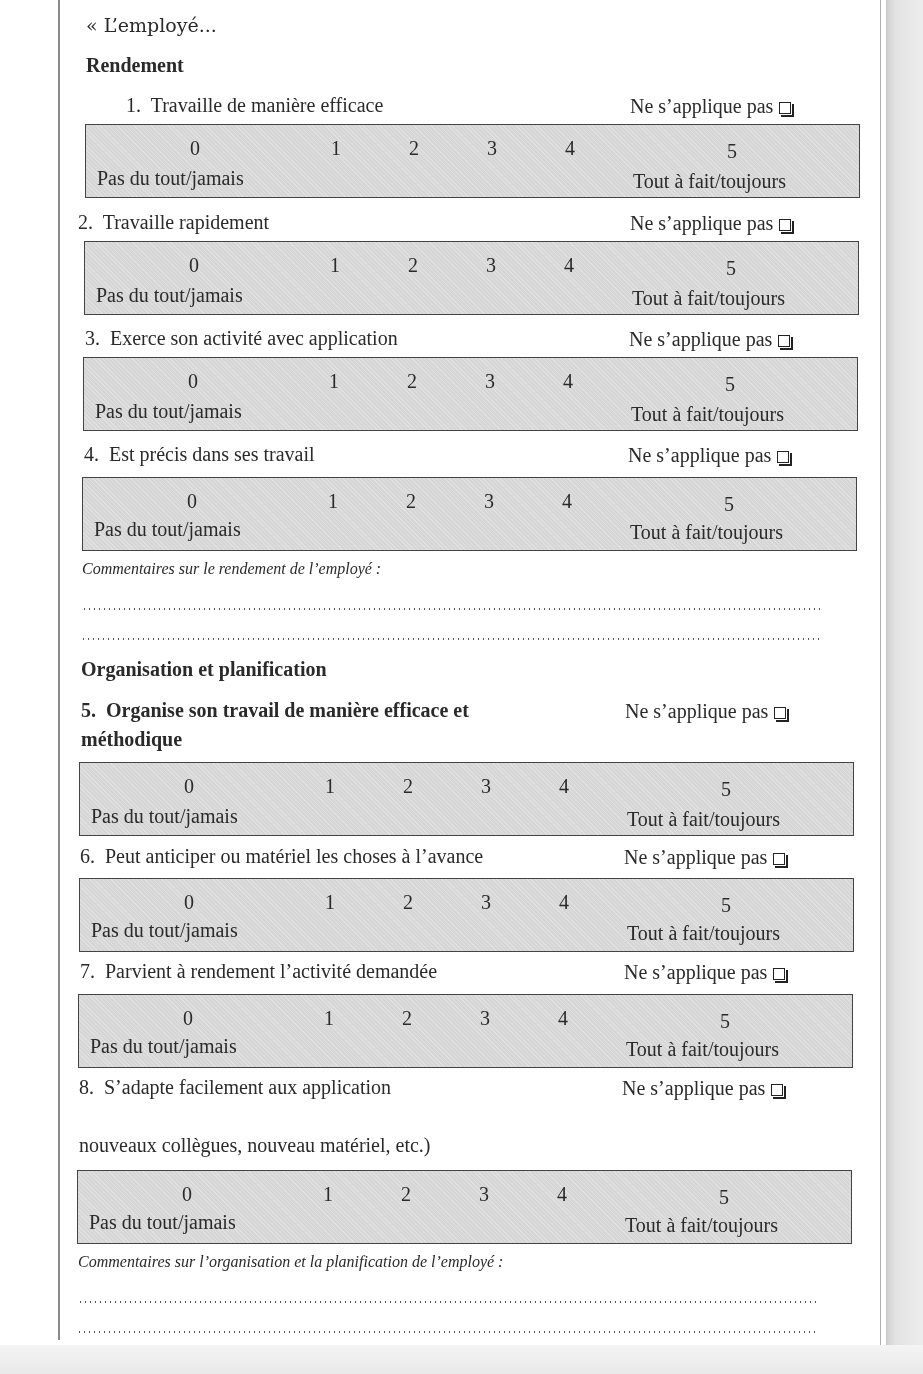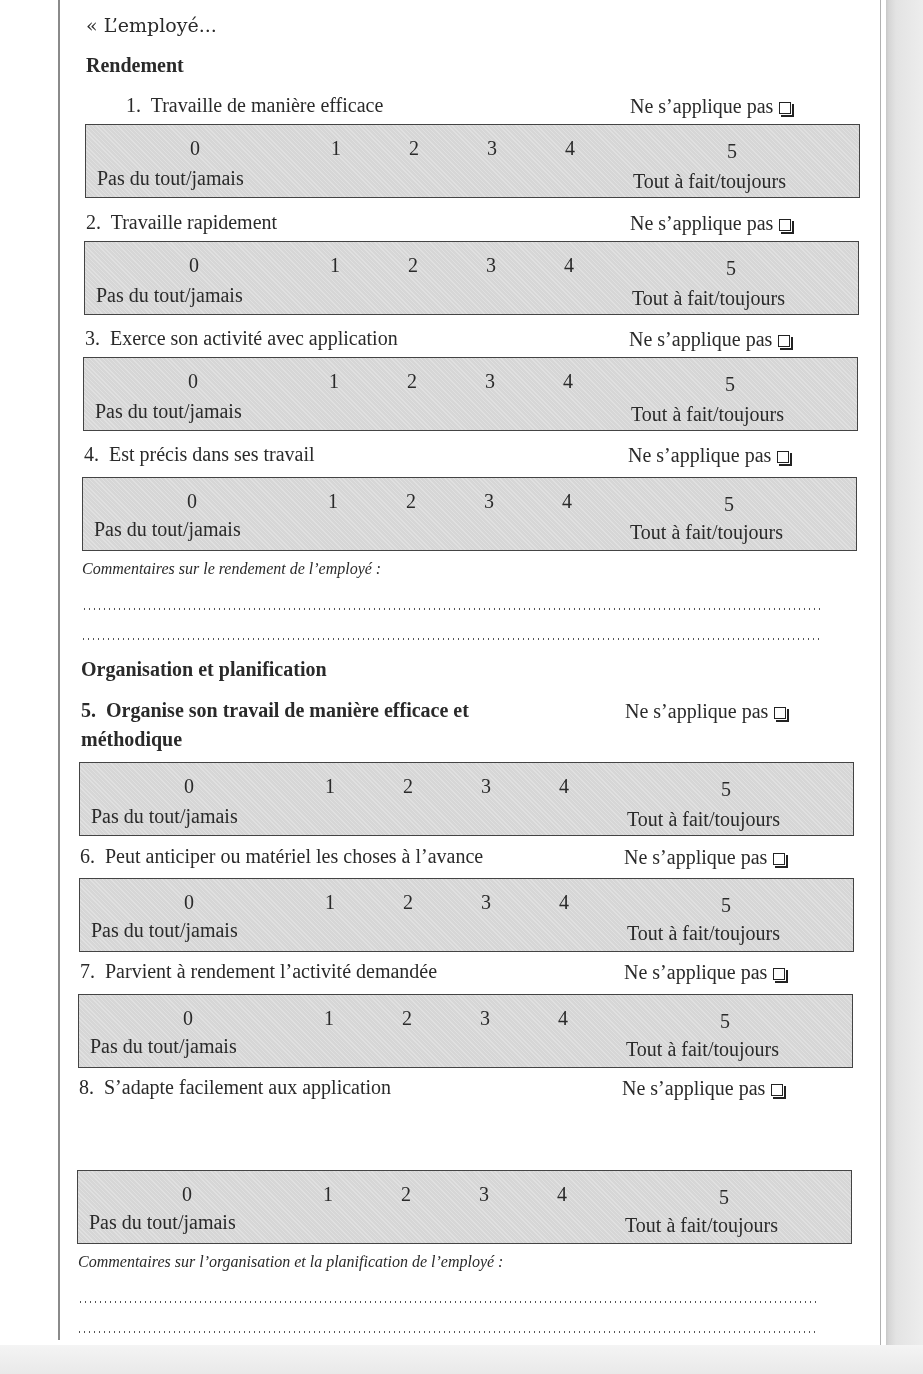--- a/index.html
+++ b/index.html
@@ -77,21 +77,21 @@
     <span style="left:104px;top:12px;">0</span>
     <span style="left:245px;top:12px;">1</span>
     <span style="left:323px;top:12px;">2</span>
     <span style="left:401px;top:12px;">3</span>
     <span style="left:479px;top:12px;">4</span>
     <span style="left:641px;top:15px;">5</span>
     <span style="left:11px;top:42px;">Pas du tout/jamais</span>
     <span style="left:547px;top:45px;">Tout à fait/toujours</span>
   </div>
 
-  <div class="abs q-text" style="left:86px;top:208px;">
+  <div class="abs q-text" style="left:78px;top:208px;">
     <span>2.</span>&nbsp;
     <span>Travaille rapidement</span>
   </div>
   <div class="abs na" style="left:630px;top:212px;">
     <span>Ne s’applique pas</span><span class="cb"></span>
   </div>
   <div class="scale" style="left:84px;top:241px;">
     <span style="left:104px;top:12px;">0</span>
     <span style="left:245px;top:12px;">1</span>
     <span style="left:323px;top:12px;">2</span>
@@ -196,20 +196,21 @@
     <span style="left:479px;top:12px;">4</span>
     <span style="left:641px;top:15px;">5</span>
     <span style="left:11px;top:40px;">Pas du tout/jamais</span>
     <span style="left:547px;top:43px;">Tout à fait/toujours</span>
   </div>
 
   <div class="abs q-text" style="left:79px;top:1073px;">
     <span>8.</span>&nbsp;
     <span>S’adapte facilement aux application</span><br>
     <br>
+    <span>nouveaux collègues, nouveau matériel, etc.)</span>
   </div>
   <div class="abs na" style="left:622px;top:1077px;">
     <span>Ne s’applique pas</span><span class="cb"></span>
   </div>
   <div class="scale" style="left:77px;top:1170px;">
     <span style="left:104px;top:12px;">0</span>
     <span style="left:245px;top:12px;">1</span>
     <span style="left:323px;top:12px;">2</span>
     <span style="left:401px;top:12px;">3</span>
     <span style="left:479px;top:12px;">4</span>

